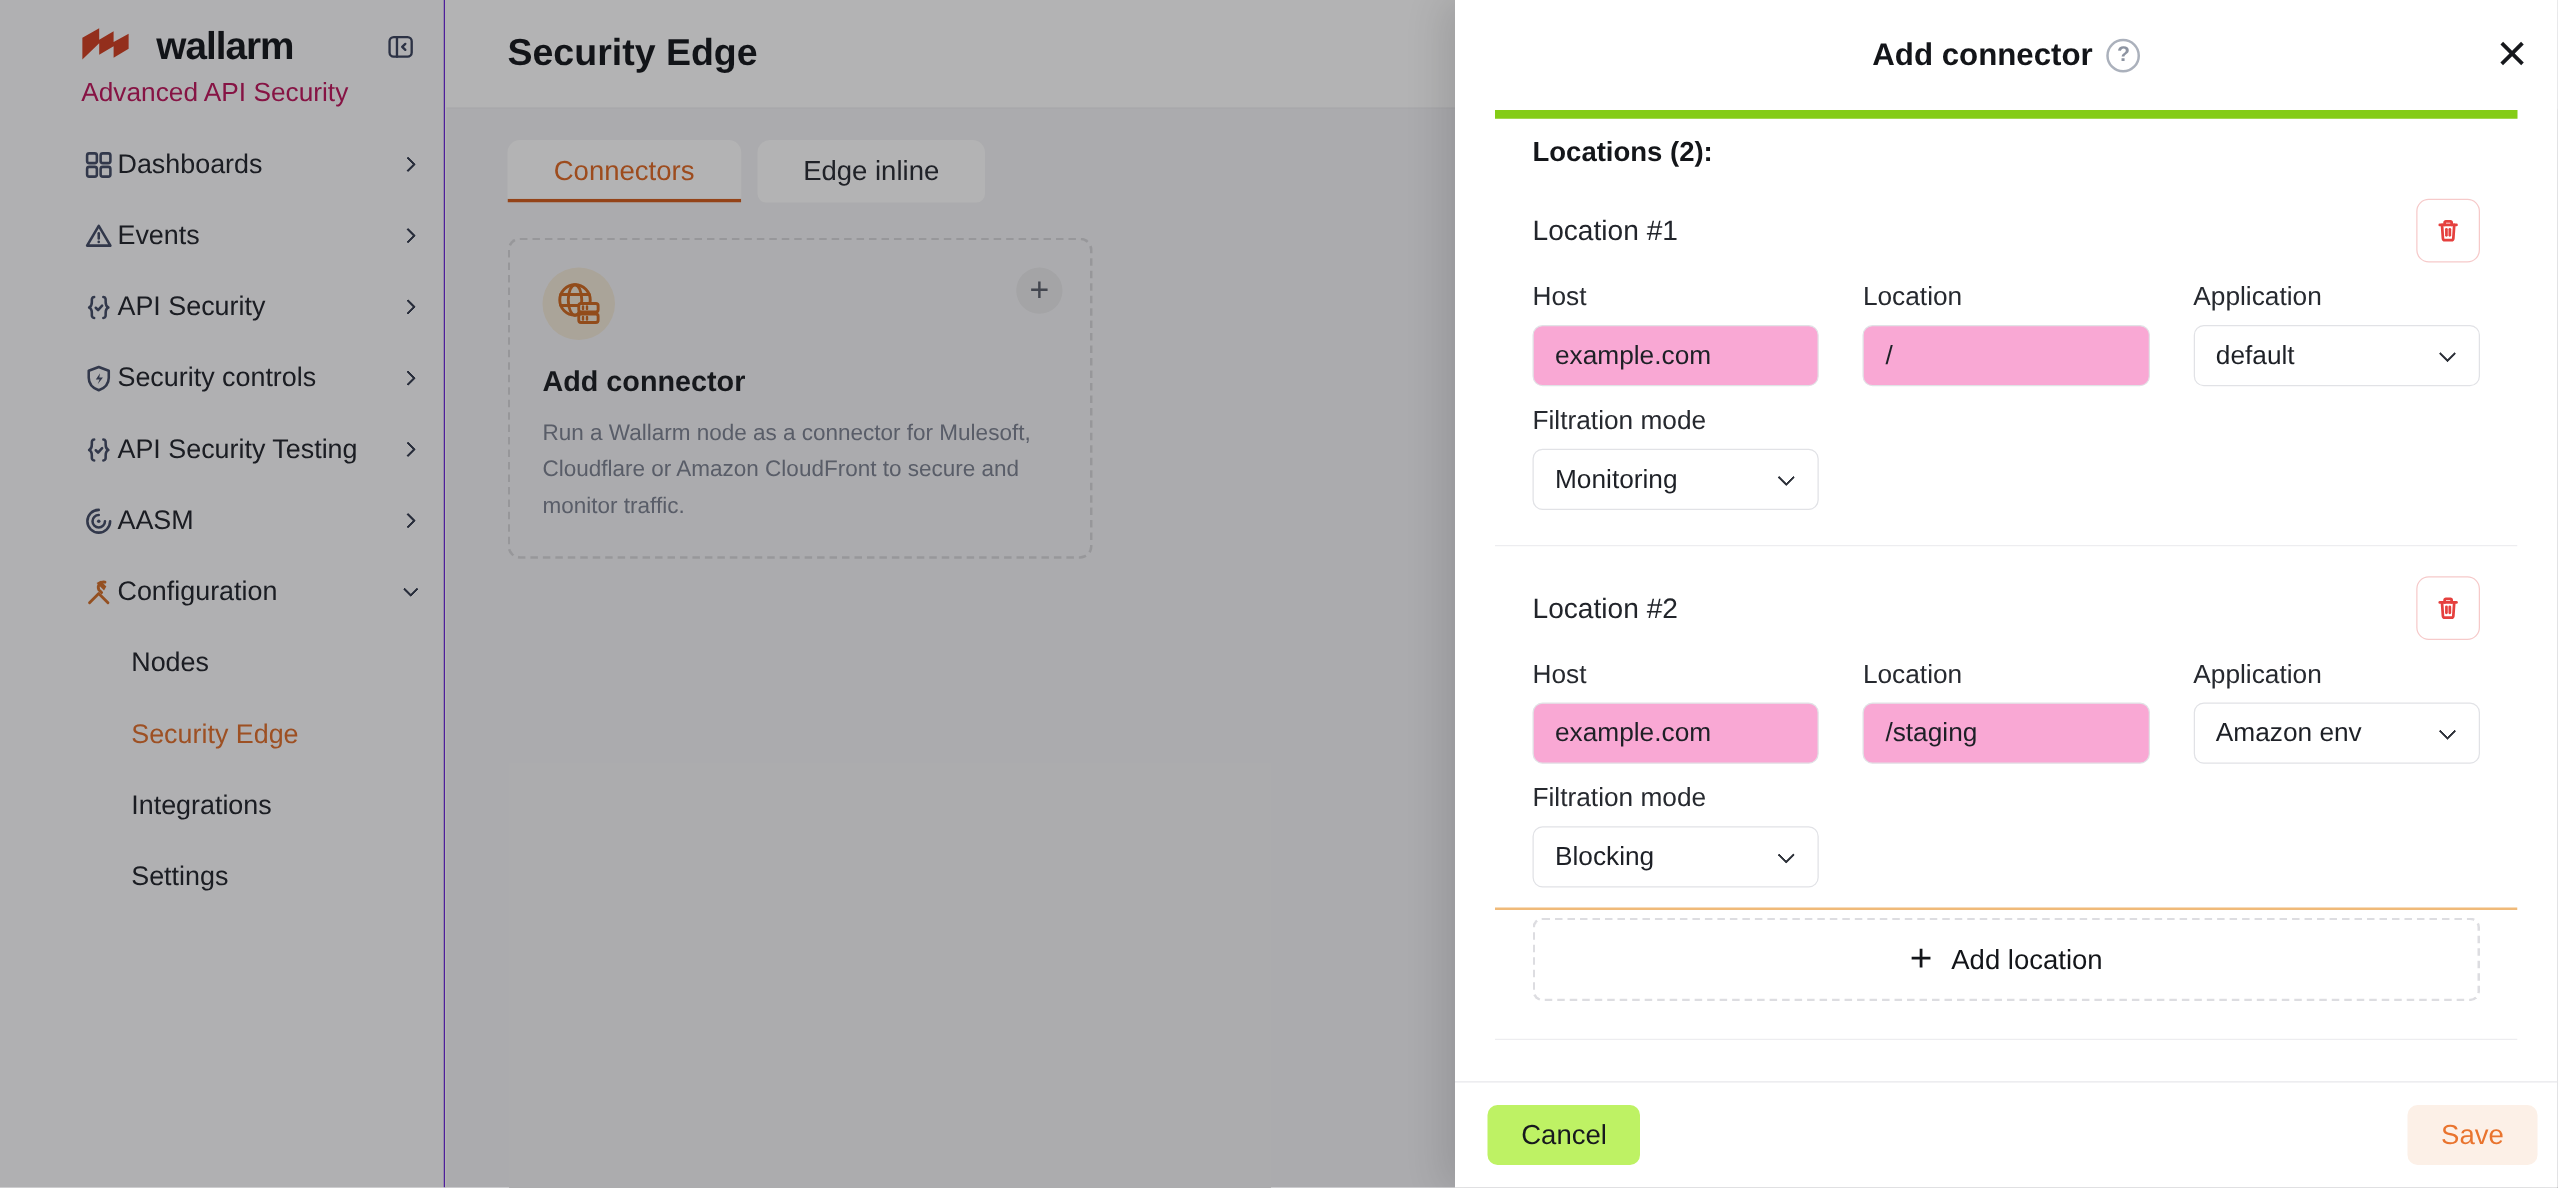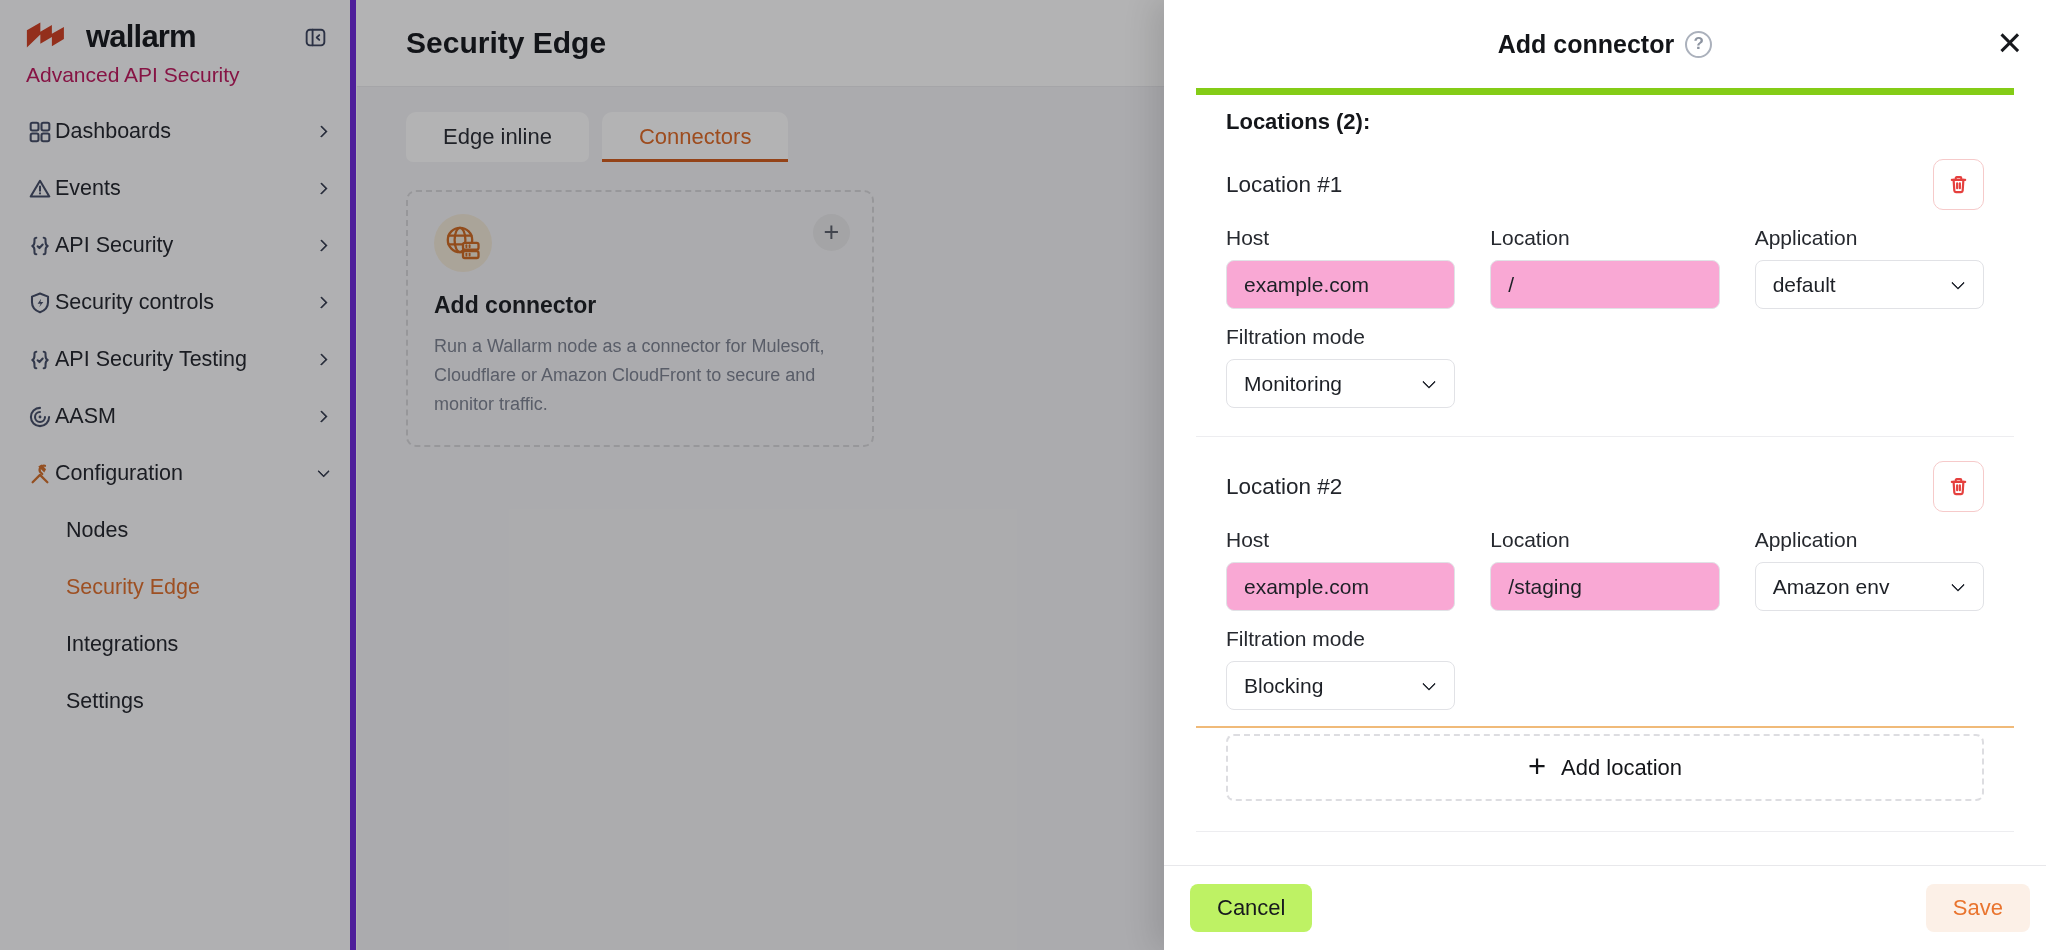--- a/index.html
+++ b/index.html
@@ -5,21 +5,21 @@
   * { box-sizing: border-box; margin: 0; padding: 0; }
   html,body { width: 2046px; height: 950px; overflow: hidden; }
   body {
     font-family: "Liberation Sans", "DejaVu Sans", sans-serif;
     background: #ffffff; position: relative; color: #1d2026;
   }
 
   
   .sidebar {
     position: absolute; left: 0; top: 0; width: 356px; height: 100%;
-    background: #fbfbfc; border-right: 6px solid #6d28d9;
+    background: #fbfbfc; border-right: 1px solid #6d28d9; padding-left: 39px;
   }
   .brand { padding: 18px 20px 0 24px; display: flex; align-items: center; height: 56px; }
   .brand-name { font-size: 31px; font-weight: 800; color: #17191d; letter-spacing: -0.8px; margin-left: 12px; }
   .collapse-btn { margin-left: auto; background: none; border: none; cursor: pointer; padding: 2px; display: flex; }
   .brand-sub { margin: 7px 0 0 26px; font-size: 21px; color: #be185d; }
   .nav { margin-top: 16px; }
   .nav-item {
     height: 57px; display: flex; align-items: center;
     padding: 0 24px 0 26px; gap: 2px; font-size: 21.5px; color: #23262d; cursor: pointer;
   }
@@ -235,25 +235,25 @@
     </div>
   </nav>
 </aside>
 
 <main class="main">
   <header class="main-header">
     <h1 class="page-title">Security Edge</h1>
   </header>
   <div class="content">
     <div class="tabs">
+      <div class="tab active">
+        <span>Connectors</span>
+      </div>
       <div class="tab">
         <span>Edge inline</span>
-      </div>
-      <div class="tab active">
-        <span>Connectors</span>
       </div>
     </div>
 
     <div class="card">
       <div class="card-avatar">
         <span>
           <svg width="40" height="40" viewBox="0 0 40 40" fill="none" stroke="#cf6a22" stroke-width="2.3" stroke-linecap="round">
             <circle cx="17" cy="17" r="12.2"></circle>
             <ellipse cx="17" cy="17" rx="5.4" ry="12.2"></ellipse>
             <path d="M5.6 12.6 H28.4"></path>

